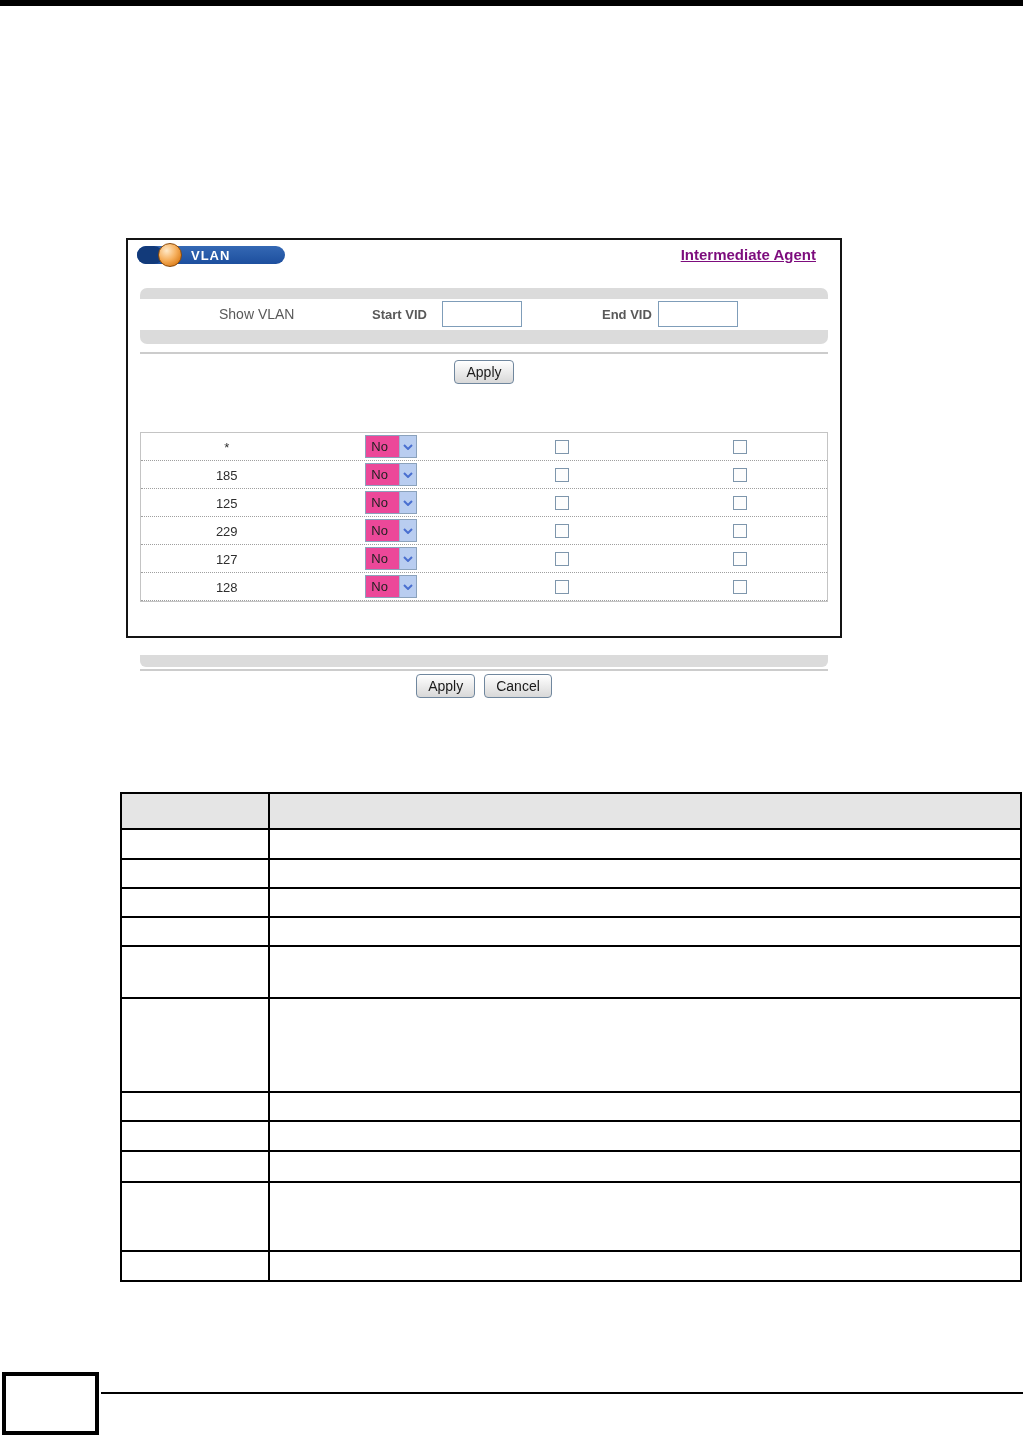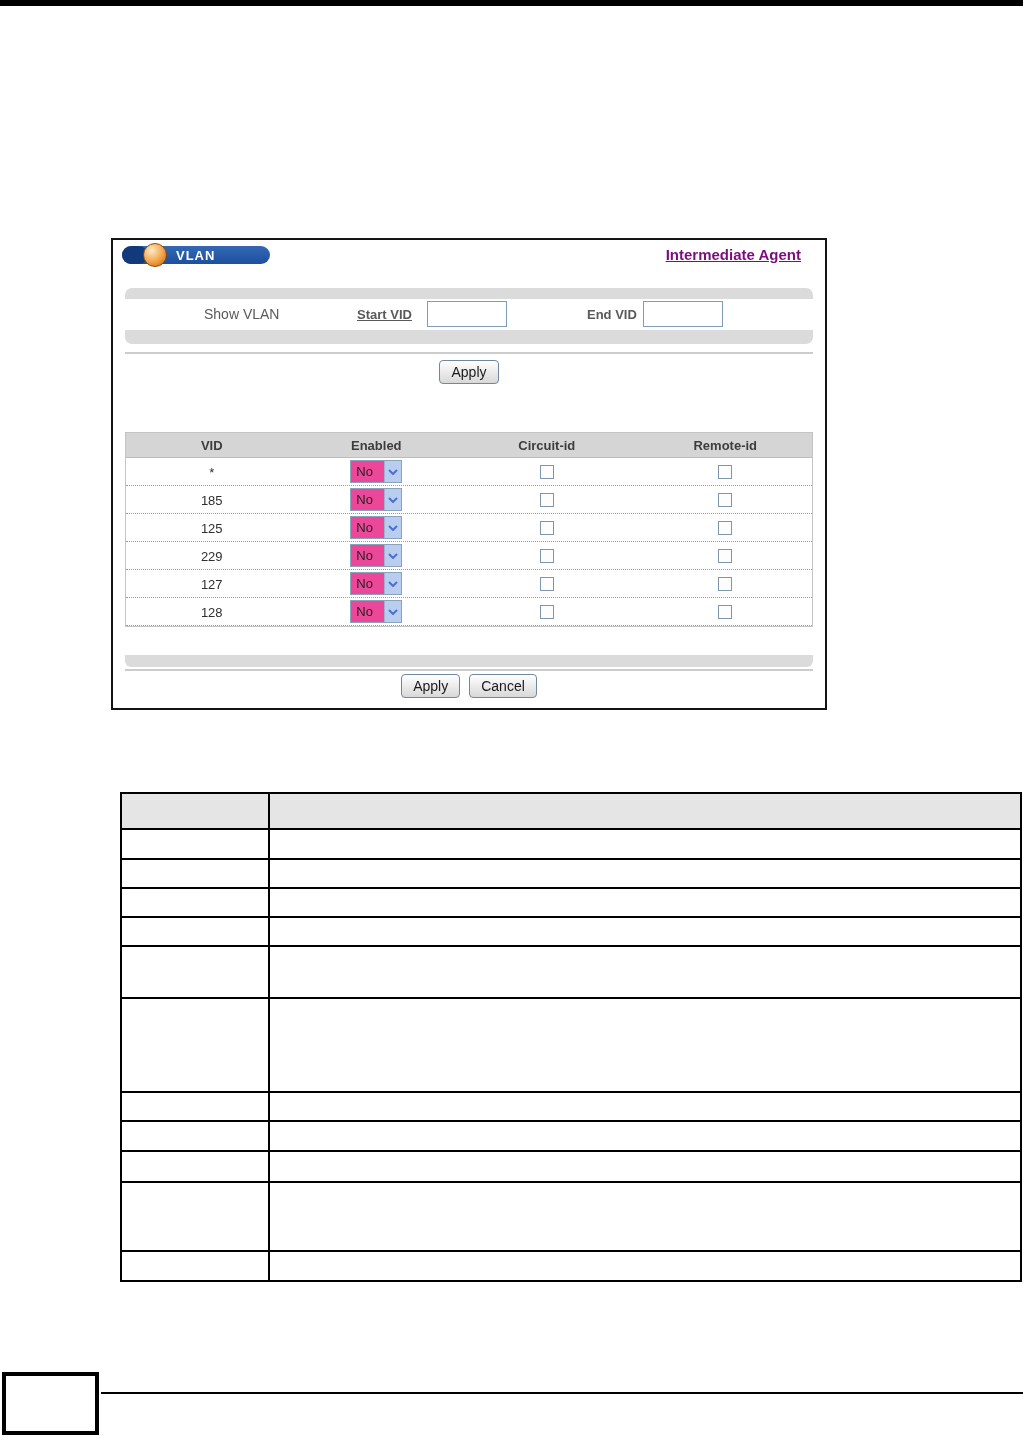--- a/index.html
+++ b/index.html
@@ -6,36 +6,36 @@
   html,body { background:#fff; }
   body { font-family:"Liberation Sans", sans-serif; }
   .page { position:relative; width:1023px; height:1437px; background:#fff; overflow:hidden; }
 
   
   .top-rule { position:absolute; left:0; top:0; width:1023px; height:6px; background:#000; }
   .footer-box { position:absolute; left:2px; top:1372px; width:97px; height:63px; border:4px solid #000; background:#fff; }
   .footer-rule { position:absolute; left:101px; top:1392px; width:922px; height:2px; background:#000; }
 
   
-  .shot { position:absolute; left:111px; top:238px; width:716px; height:472px; border:2px solid #141414; background:#fff; }
+  .shot { position:absolute; left:126px; top:238px; width:716px; height:400px; border:2px solid #141414; background:#fff; }
 
   .pill { position:absolute; left:9px; top:6px; width:148px; height:18px; background:linear-gradient(#3468b4,#1d4f9e); border-radius:9px; }
   .pill-cap { position:absolute; left:0; top:0; width:26px; height:18px; background:#123a7a; border-radius:9px; }
   .orb { position:absolute; left:21px; top:-3px; width:24px; height:24px; border-radius:50%;
          background:radial-gradient(circle at 35% 30%, #ffe9c8, #f6b05e 45%, #e08524 75%, #a85a10);
          border:1px solid #8a4a0c; }
   .pill-text { position:absolute; left:54px; top:2px; color:#fff; font-size:13px; font-weight:bold; letter-spacing:1px; }
 
   .ia-link { position:absolute; right:24px; top:6px; color:#7d0c7d; font-size:15px; font-weight:bold; text-decoration:underline; cursor:pointer; }
 
   .show-block { position:absolute; left:12px; top:48px; width:688px; height:56px; background:#dbdbdb; border-radius:7px; }
   .show-row { position:absolute; left:0; top:11px; width:688px; height:31px; background:#fff; }
   .show-label { position:absolute; left:79px; top:7px; font-size:14px; font-weight:normal; color:#595959; }
   .field-label { position:absolute; top:8px; font-size:13px; font-weight:bold; color:#595959; }
-  .lbl-start { left:232px;text-decoration:underline; }
+  .lbl-start { left:232px; }
   .lbl-end { left:462px; }
   .vid-input { position:absolute; top:2px; width:80px; height:26px; border:1px solid #7f9db9; background:#fff; font-size:13px; padding:0 4px; font-family:"Liberation Sans", sans-serif; }
   .inp-start { left:302px; }
   .inp-end { left:518px; }
 
   .divider { position:absolute; left:12px; width:688px; height:2px; background:#cccccc; }
   .div1 { top:112px; }
   .div2 { top:429px; }
 
   .btn { border:1px solid #70879e; border-radius:4px; background:linear-gradient(#ffffff,#d8d8d8);
@@ -102,26 +102,20 @@
       </div>
     </div>
 
     <div class="divider div1"></div>
 
     <div class="apply-top-wrap">
       <button class="btn">Apply</button>
     </div>
 
     <div class="vlan-table">
-      <div class="vt-header">
-        <div class="vt-hcell c1">VID</div>
-        <div class="vt-hcell c2">Enabled</div>
-        <div class="vt-hcell c3">Circuit-id</div>
-        <div class="vt-hcell c4">Remote-id</div>
-      </div>
       <div id="vlan-rows">
   <div class="vt-row">
     <div class="vt-cell c1"><span class="vid-text">*</span></div>
     <div class="vt-cell c2">
       <span class="dd">
         <span class="dd-text">No</span>
         <span class="dd-arrow">
           <svg width="10" height="6" viewBox="0 0 10 6">
                     <path d="M1 1 L5 5 L9 1" stroke="#4a6fd0" stroke-width="2" fill="none"></path>
                   </svg>

